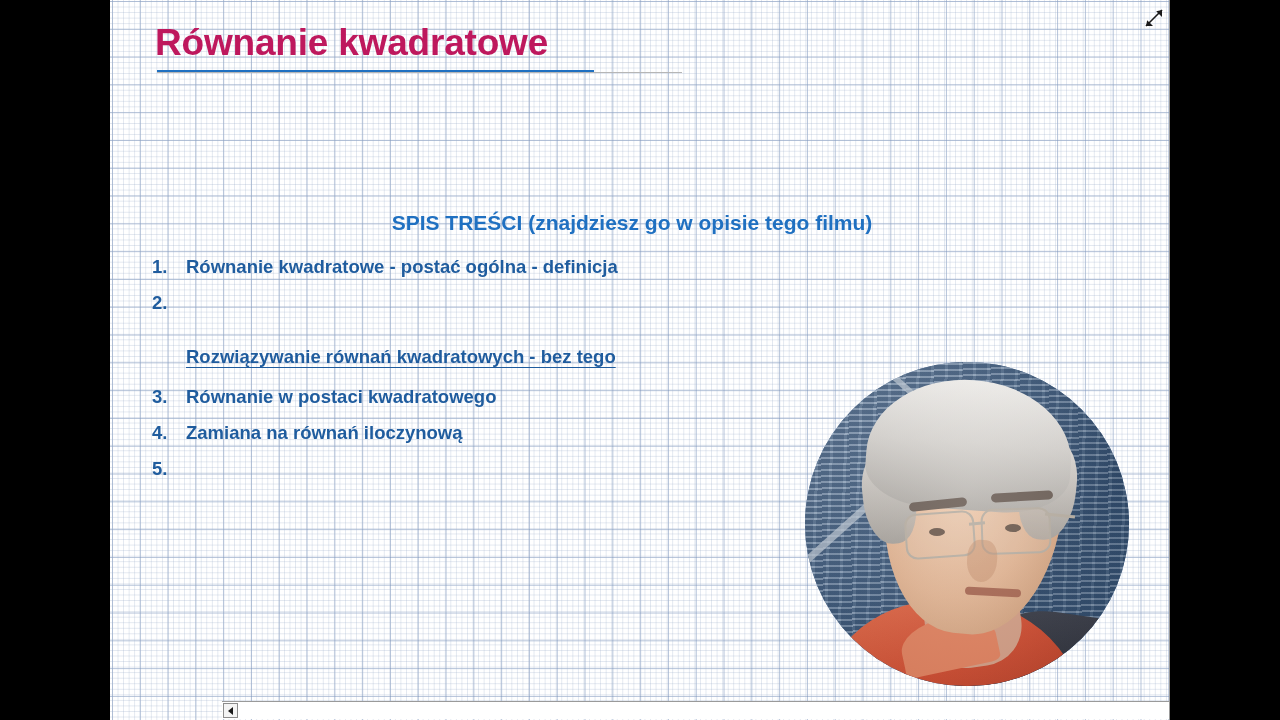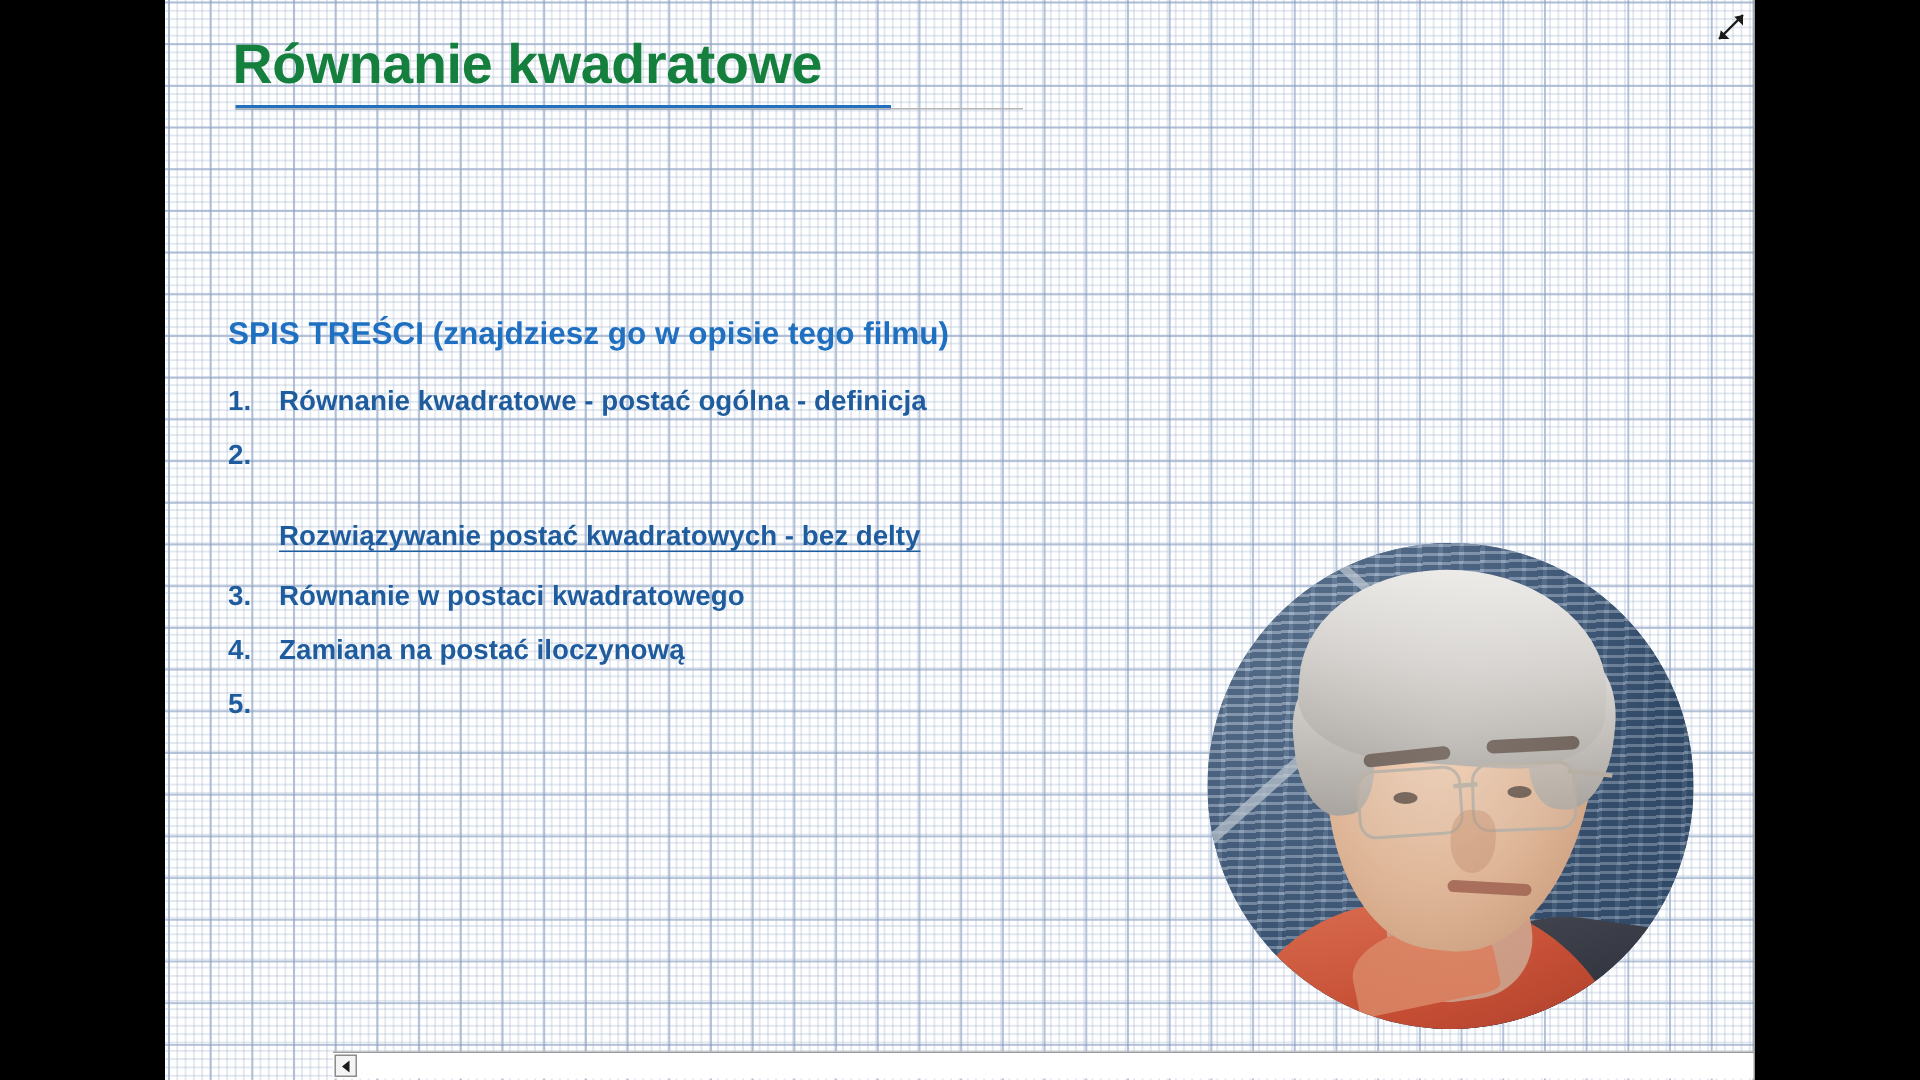--- a/index.html
+++ b/index.html
@@ -67,21 +67,21 @@
   #title-block {
     position: absolute;
     left: 45px;
     top: 20px;
     width: 540px;
   }
   #title-text {
     font-family: "Liberation Sans", sans-serif;
     font-size: 37px;
     font-weight: bold;
-    color: #15803d;
+    color: #be185d;
     letter-spacing: -0.2px;
     line-height: 46px;
     white-space: nowrap;
   }
   #title-rule-blue {
     position: absolute;
     left: 2px;
     top: 50px;
     width: 437px;
     height: 3px;
@@ -104,20 +104,21 @@
     width: 960px;
     color: #1F5C9E;
   }
   #toc-heading {
     font-size: 21px;
     font-weight: bold;
     color: #1F70C1;
     line-height: 32px;
     margin-bottom: 10px;
     white-space: nowrap;
+    text-align: center;
   }
   .toc-row {
     display: flex;
     align-items: baseline;
     line-height: 36px;
     font-size: 18.5px;
     font-weight: bold;
     color: #1F5C9E;
     white-space: nowrap;
   }
@@ -399,31 +400,31 @@
         <span class="toc-num">1.</span>
         <span class="toc-label">Równanie kwadratowe - postać ogólna - definicja</span>
       </div>
 
       <div class="toc-row">
         <span class="toc-num">2.</span>
       </div>
 
       <div class="toc-row subhead">
         <span class="toc-num"></span>
-        <span class="toc-label">Rozwiązywanie postać kwadratowych - bez delty</span>
+        <span class="toc-label">Rozwiązywanie równań kwadratowych - bez tego</span>
       </div>
 
       <div class="toc-row">
         <span class="toc-num">3.</span>
         <span class="toc-label">Równanie w postaci kwadratowego</span>
       </div>
 
       <div class="toc-row">
         <span class="toc-num">4.</span>
-        <span class="toc-label">Zamiana na postać iloczynową</span>
+        <span class="toc-label">Zamiana na równań iloczynową</span>
       </div>
 
       <div class="toc-row">
         <span class="toc-num">5.</span>
       </div>
     </div>
 
     <div id="portrait">
       <div id="portrait-img">
         <div class="strut" id="strut-a"></div>

